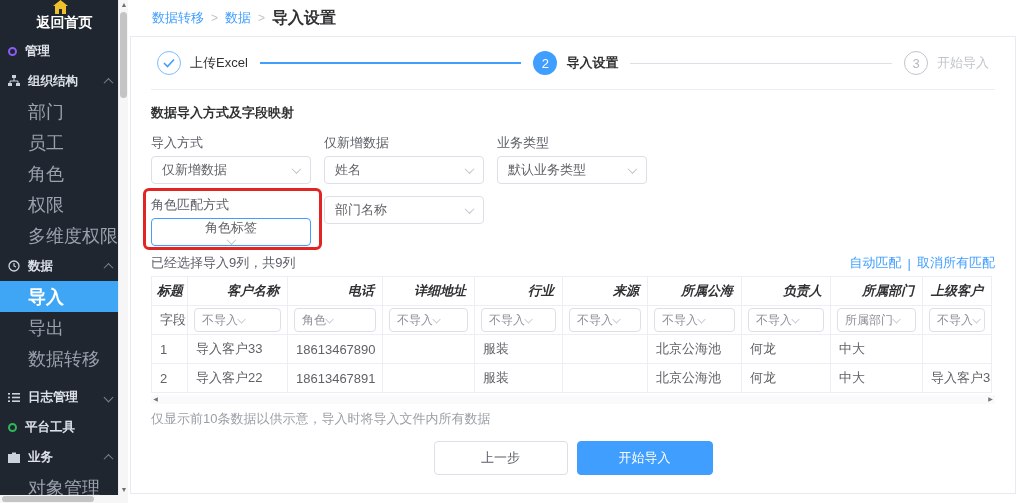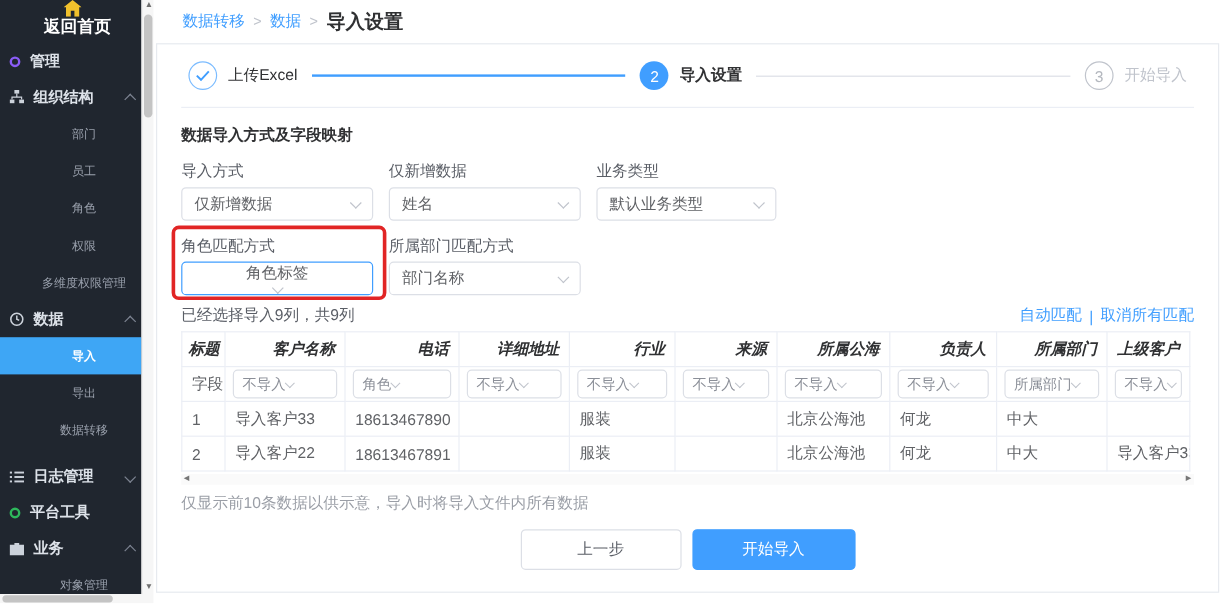--- a/index.html
+++ b/index.html
@@ -8,21 +8,21 @@
   .page { position:relative; width:1024px; height:503px; overflow:hidden; background:#fff; display:flex; }
 
   
   .side-wrap { position:relative; width:128px; height:503px; flex:0 0 128px; }
   .sidebar { position:absolute; left:0; top:0; width:118px; height:495px; background:#20262f; overflow:hidden; }
   .s-item { display:flex; align-items:center; height:30px; padding:0 6px 0 8px; cursor:pointer; white-space:nowrap; }
   .s-home { height:36px; color:#fff; font-size:14px; font-weight:bold;flex-direction:column; }
   .s-home .txt { margin-left:9px; }
   .s-group { color:#dde2e9; }
   .s-group .txt { margin-left:8px; font-weight:bold; font-size:12.5px; }
-  .s-sub { color:#9aa1ad; padding-left:28px; height:31px; font-size:10px;justify-content:center; }
+  .s-sub { color:#9aa1ad; padding-left:28px; height:31px; font-size:18px; }
   .s-sub.active { background:#3ea6f5; color:#fff; font-weight:bold; }
   .caret { margin-left:auto; width:7px; height:7px; border-right:1.4px solid #7c8391; border-bottom:1.4px solid #7c8391; }
   .caret.up { transform:rotate(-135deg) translate(-1px,-1px); }
   .caret.down { transform:rotate(45deg); }
   .ring { width:9px; height:9px; border-radius:50%; flex:0 0 9px; }
   .ring.purple { border:2px solid #8a5cf6; }
   .ring.green { border:2px solid #2eb85c; }
   .mt8 { margin-top:8px; }
 
   
@@ -279,21 +279,20 @@
 
       <div class="form-row row2">
         <div class="field highlight">
           <span class="f-label">角色匹配方式</span>
           <div class="select focused">
             <span>角色标签</span>
             <i class="chev"></i>
           </div>
         </div>
         <div class="field">
-          <span class="f-label">所属部门匹配方式</span>
           <div class="select">
             <span>部门名称</span>
             <i class="chev"></i>
           </div>
         </div>
       </div>
 
       <div class="summary-row">
         <span class="summary-text">已经选择导入9列，共9列</span>
         <span class="match-links">

